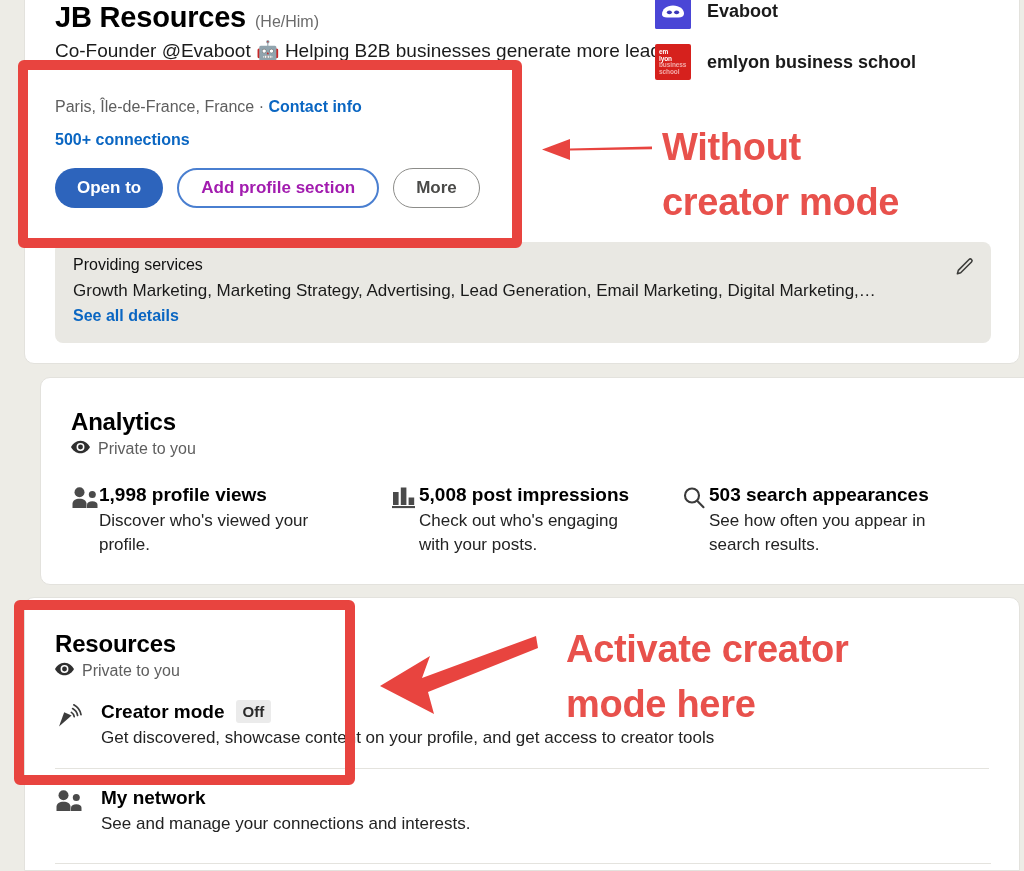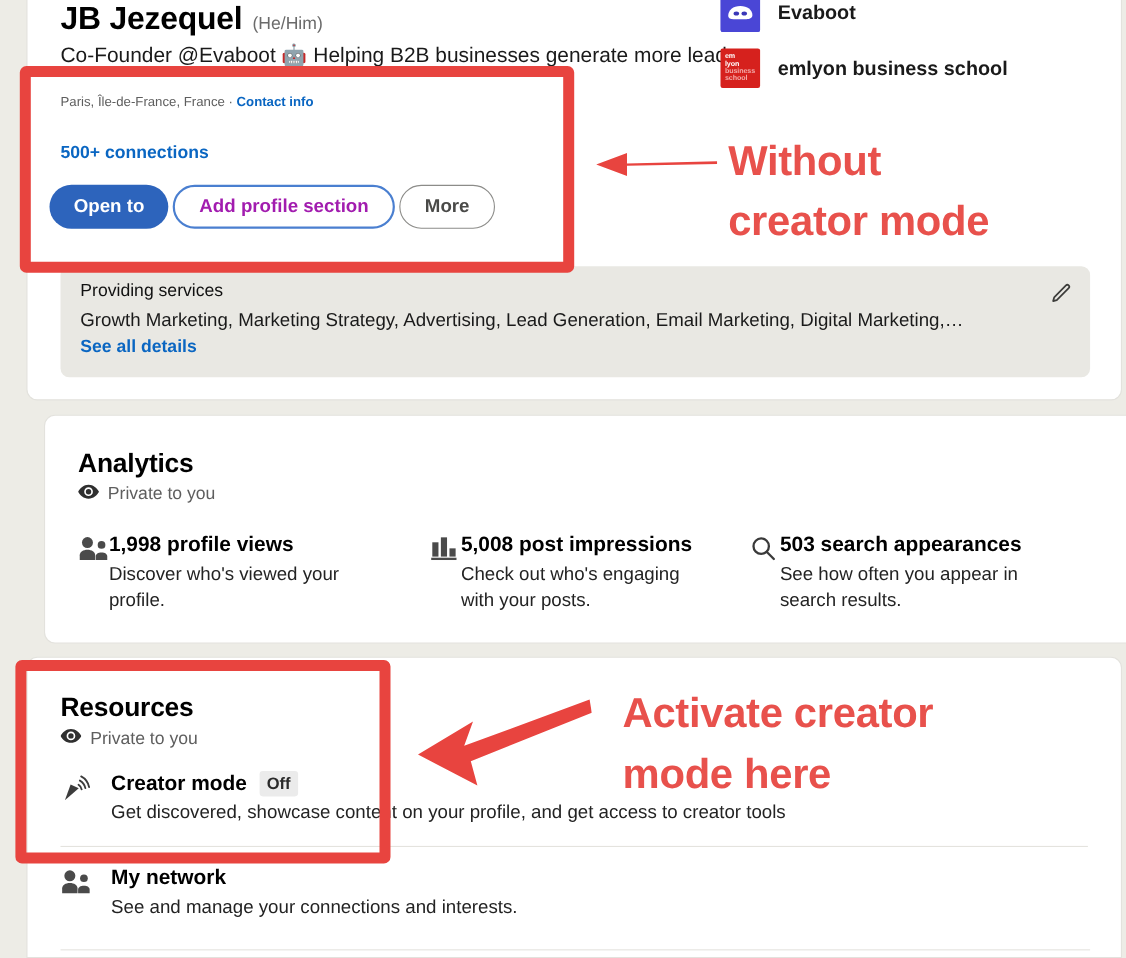--- a/index.html
+++ b/index.html
@@ -84,22 +84,22 @@
     top: 143px;
     width: 640px;
     font-size: 19px;
     line-height: 26px;
     color: #1a1a1a;
   }
 
   .location-row {
     position: absolute;
     left: 30px;
-    top: 190px;
-    font-size: 12px;
+    top: 203px;
+    font-size: 16px;
     color: #5e5e5e;
     white-space: nowrap;
   }
   .contact-info-link {
     color: #0a66c2;
     font-weight: bold;
     text-decoration: none;
     cursor: pointer;
   }
   .connections {
@@ -107,24 +107,24 @@
     left: 30px;
     top: 236px;
     font-size: 16px;
     font-weight: bold;
     color: #0a66c2;
     cursor: pointer;
   }
 
   .button-row {
     position: absolute;
-    left: 20px;
+    left: 30px;
     top: 273px;
     display: flex;
-    gap: 4px;
+    gap: 14px;
     align-items: flex-end;
   }
   .btn {
     border-radius: 22px;
     font-size: 17px;
     font-weight: bold;
     cursor: pointer;
     box-sizing: border-box;
     display: inline-flex;
     align-items: center;
@@ -402,21 +402,21 @@
 <body>
 
 <div class="page">
 
   <div class="content-col">
 
     <section class="card card-intro">
       <div class="intro-inner">
 
         <div class="name-row">
-          <span class="profile-name">JB Jezequel</span>
+          <span class="profile-name">JB Resources</span>
           <span class="pronouns">(He/Him)</span>
         </div>
 
         <div class="headline">Co-Founder @Evaboot 🤖 Helping B2B businesses generate more leads</div>
 
         <div class="location-row">
           <span>Paris, Île-de-France, France</span><span> · </span><span class="contact-info-link">Contact info</span>
         </div>
 
         <div class="connections">500+ connections</div>

